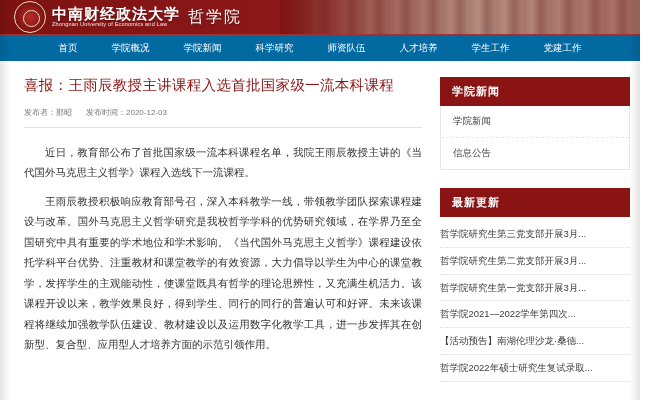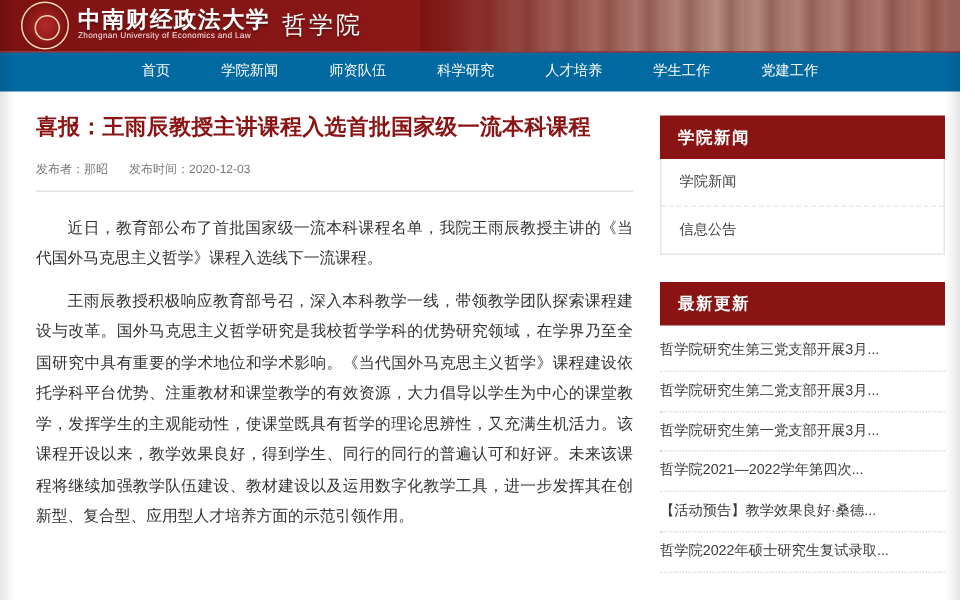--- a/index.html
+++ b/index.html
@@ -112,21 +112,21 @@
     padding: 14px 16px 0 24px;
     box-sizing: border-box;
     gap: 18px;
   }
 
   
   .article { width: 398px; flex: 0 0 398px; }
   .article-title {
     color: #8a1414;
     font-size: 14.5px;
-    font-weight: bold;
+    font-weight: normal;
     line-height: 1.5;
     margin: 0 0 10px 0;
     letter-spacing: .3px;
   }
   .article-meta {
     font-size: 8px;
     color: #7a7a7a;
     border-bottom: 1px solid #e3e3e3;
     padding-bottom: 9px;
     margin-bottom: 14px;
@@ -201,23 +201,24 @@
       <div class="logo-text">
         <div class="logo-cn">中南财经政法大学</div>
         <div class="logo-en">Zhongnan University of Economics and Law</div>
       </div>
       <div class="banner-unit">哲学院</div>
     </div>
   </div>
 
   <div class="navbar">
     <div class="nav-item">首页</div>
+    <div class="nav-item">学院概况</div>
     <div class="nav-item">学院新闻</div>
+    <div class="nav-item">科学研究</div>
     <div class="nav-item">师资队伍</div>
-    <div class="nav-item">科学研究</div>
     <div class="nav-item">人才培养</div>
     <div class="nav-item">学生工作</div>
     <div class="nav-item">党建工作</div>
   </div>
 
   <div class="content-wrap">
 
     <div class="article">
       <h1 class="article-title">喜报：王雨辰教授主讲课程入选首批国家级一流本科课程</h1>
       <div class="article-meta">
@@ -240,21 +241,21 @@
         </div>
       </div>
 
       <div class="side-box">
         <div class="side-head">最新更新</div>
         <div class="news-list">
           <div class="news-item">哲学院研究生第三党支部开展3月...</div>
           <div class="news-item">哲学院研究生第二党支部开展3月...</div>
           <div class="news-item">哲学院研究生第一党支部开展3月...</div>
           <div class="news-item">哲学院2021—2022学年第四次...</div>
-          <div class="news-item">【活动预告】教学效果良好·桑德...</div>
+          <div class="news-item">【活动预告】南湖伦理沙龙·桑德...</div>
           <div class="news-item">哲学院2022年硕士研究生复试录取...</div>
 
         </div>
       </div>
 
     </div>
   </div>
 
   <div class="edge-left"></div>
   <div class="edge-right"></div>

